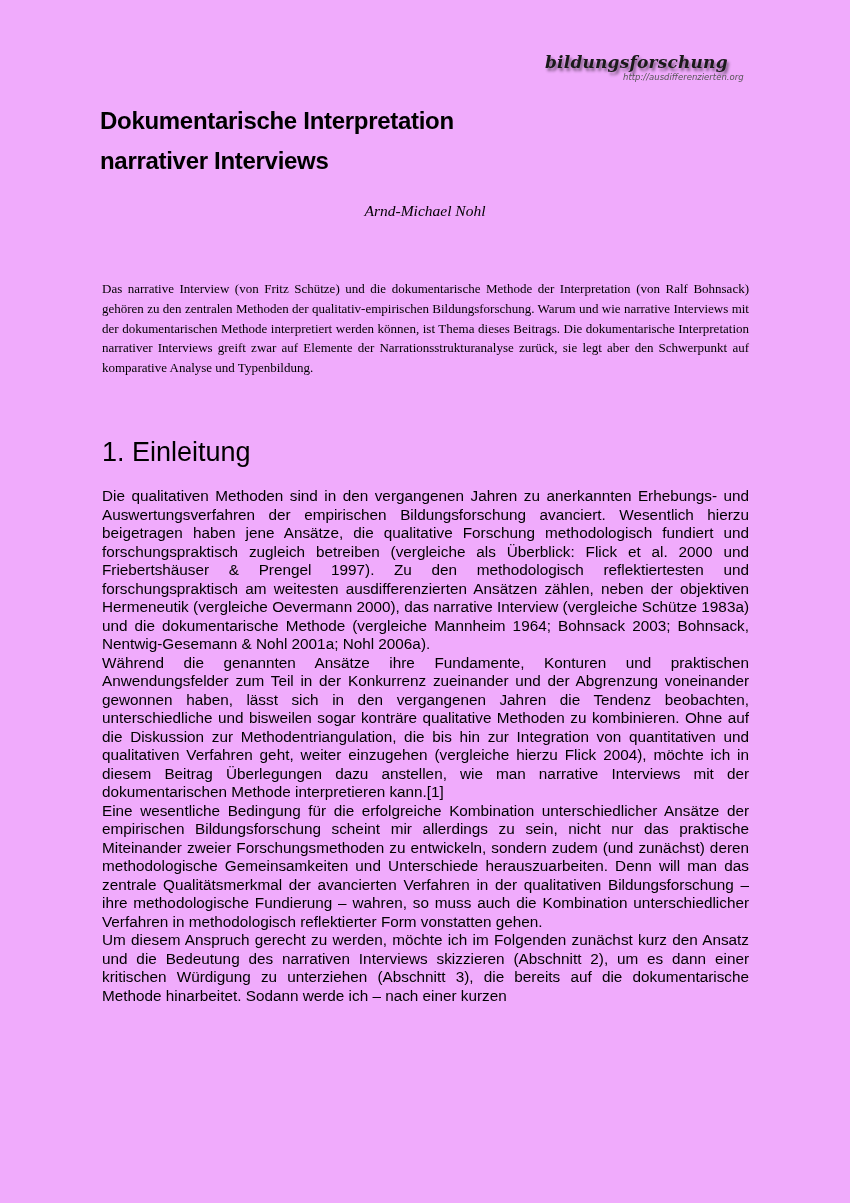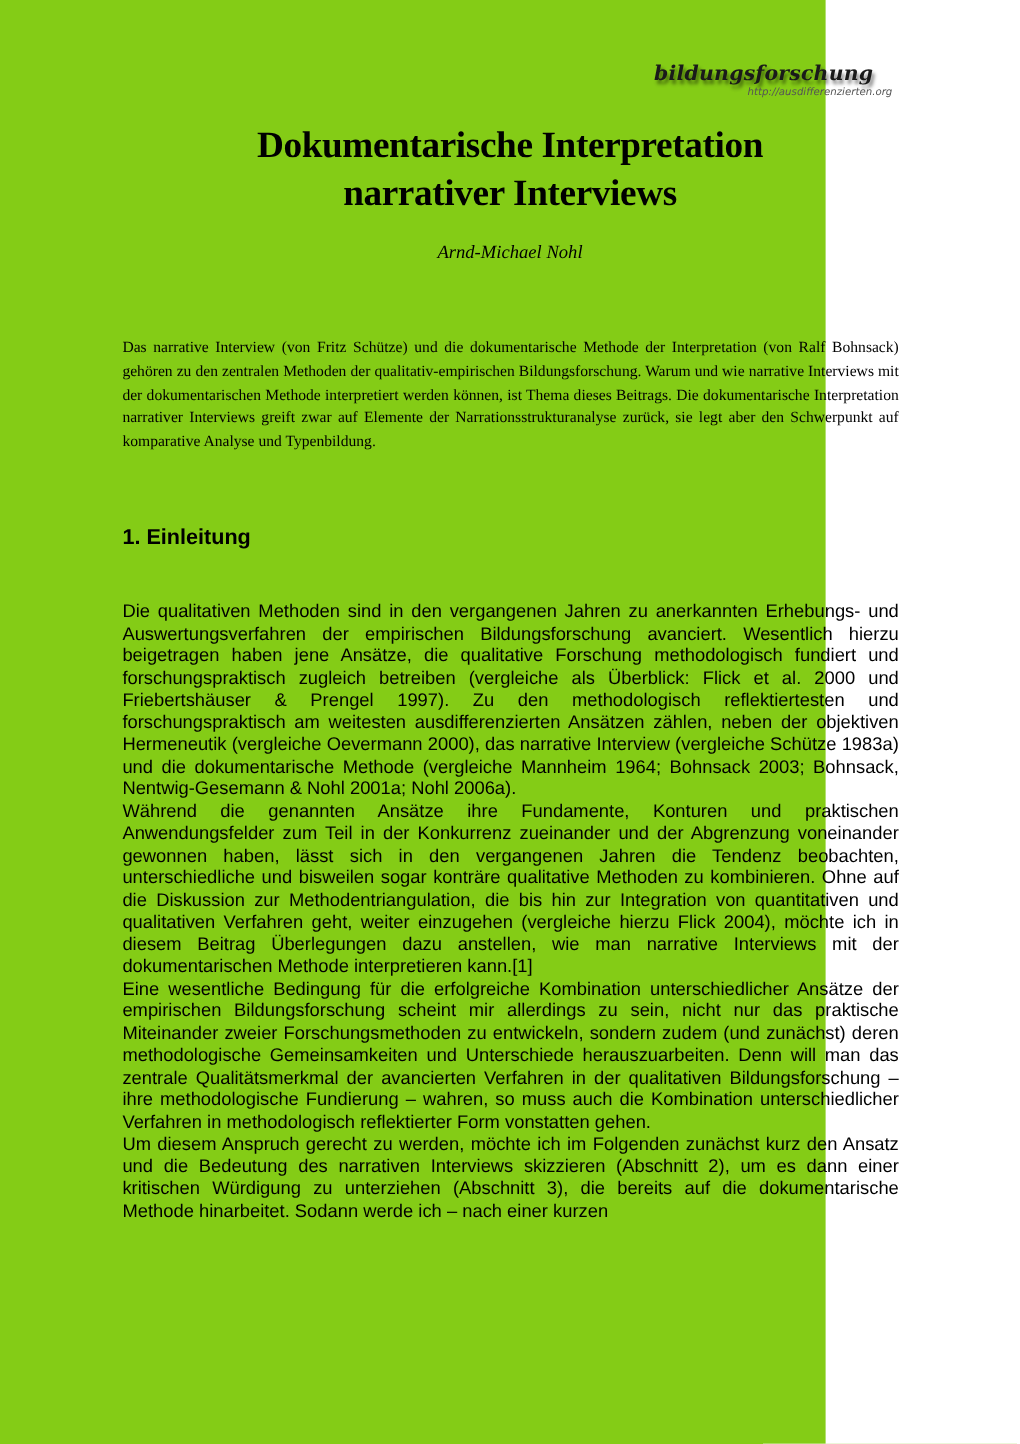--- a/index.html
+++ b/index.html
@@ -1,55 +1,55 @@
 <!DOCTYPE html>
 <html><head>
 <meta charset="utf-8">
 <style>
   html, body { margin: 0; padding: 0; background: #ffffff; }
   body { width: 850px; height: 1203px; position: relative; overflow: hidden; color: #000; }
-  .page { position: absolute; left: 0; top: 0; width: 688px; height: 1203px; background: #84cc16; }
+  .page { position: absolute; left: 0; top: 0; width: 850px; height: 1203px; background: #f0abfc; }
 
   .logo { position: absolute; left: 545px; top: 52px; width: 210px; height: 34px; }
   .logo-main {
     position: absolute; left: 0; top: 0;
     font-family: "DejaVu Serif", serif; font-style: italic; font-weight: bold;
     font-size: 17px; color: #1a1a1a; letter-spacing: 0.2px;
     text-shadow: 2px 3px 3px rgba(0,0,0,0.45);
   }
   .logo-url {
     position: absolute; left: 78px; top: 20px;
     font-family: "DejaVu Sans", sans-serif; font-style: italic;
     font-size: 8.5px; color: #555;
   }
 
   .title {
     position: absolute; left: 100px; top: 101px; width: 650px;
-    text-align: center; font-family: Liberation Serif, serif; font-weight: bold;
-    font-size: 31px; line-height: 40px; letter-spacing: -0.3px;
+    text-align: left; font-family: Liberation Sans, sans-serif; font-weight: bold;
+    font-size: 24px; line-height: 40px; letter-spacing: -0.3px;
   }
   .author {
     position: absolute; left: 100px; top: 202px; width: 650px; text-align: center;
     font-family: "Liberation Serif", serif; font-style: italic; font-size: 15.5px;
   }
 
   .abstract {
     position: absolute; left: 102px; top: 279px; width: 647px;
     font-family: "Liberation Serif", serif; font-size: 13px; line-height: 19.8px;
     text-align: justify; margin: 0; hyphens: none;
   }
 
   .heading {
     position: absolute; left: 102px; top: 437px;
-    font-family: "Liberation Sans", sans-serif; font-weight: bold; font-size: 18px;
+    font-family: "Liberation Sans", sans-serif; font-weight: normal; font-size: 27px;
     margin: 0;
   }
 
   .body-text {
-    position: absolute; left: 102px; top: 501px; width: 647px;
+    position: absolute; left: 102px; top: 487px; width: 647px;
     font-family: "Liberation Sans", sans-serif; font-size: 15.3px; line-height: 18.5px;
     text-align: justify;
   }
   .body-text p { margin: 0; }
 </style>
 </head>
 <body>
 
 <div class="page">
 

